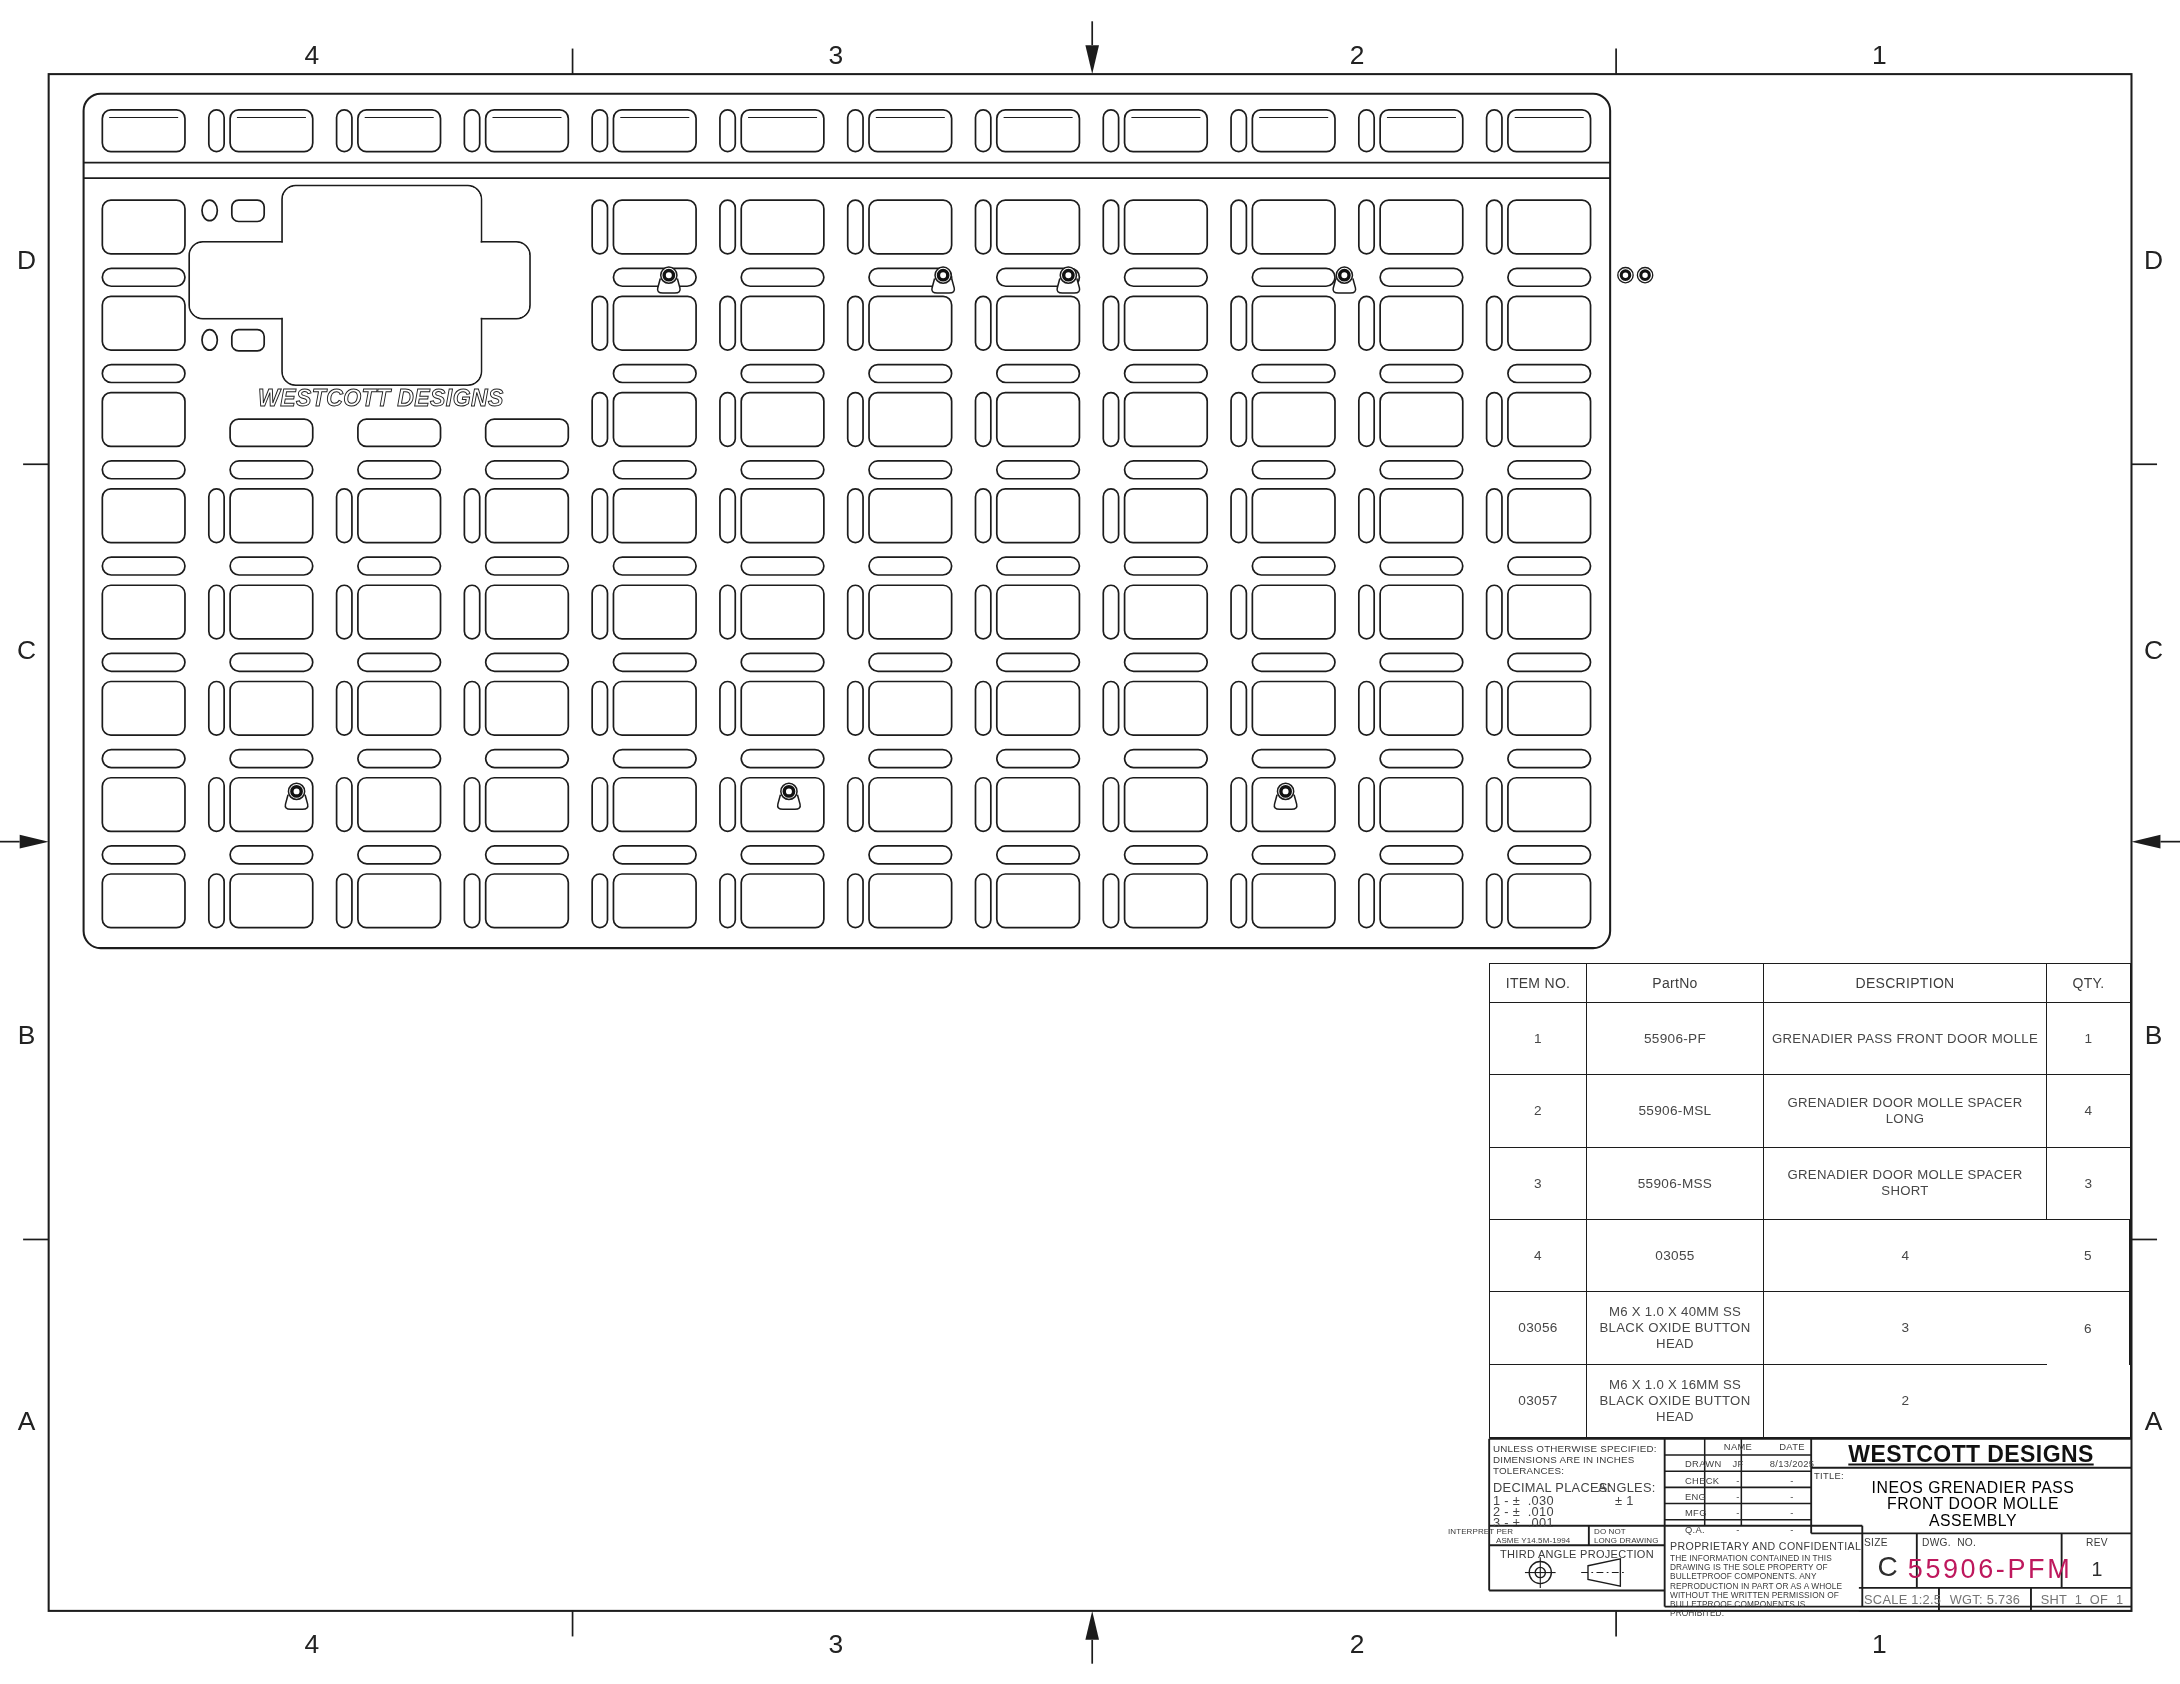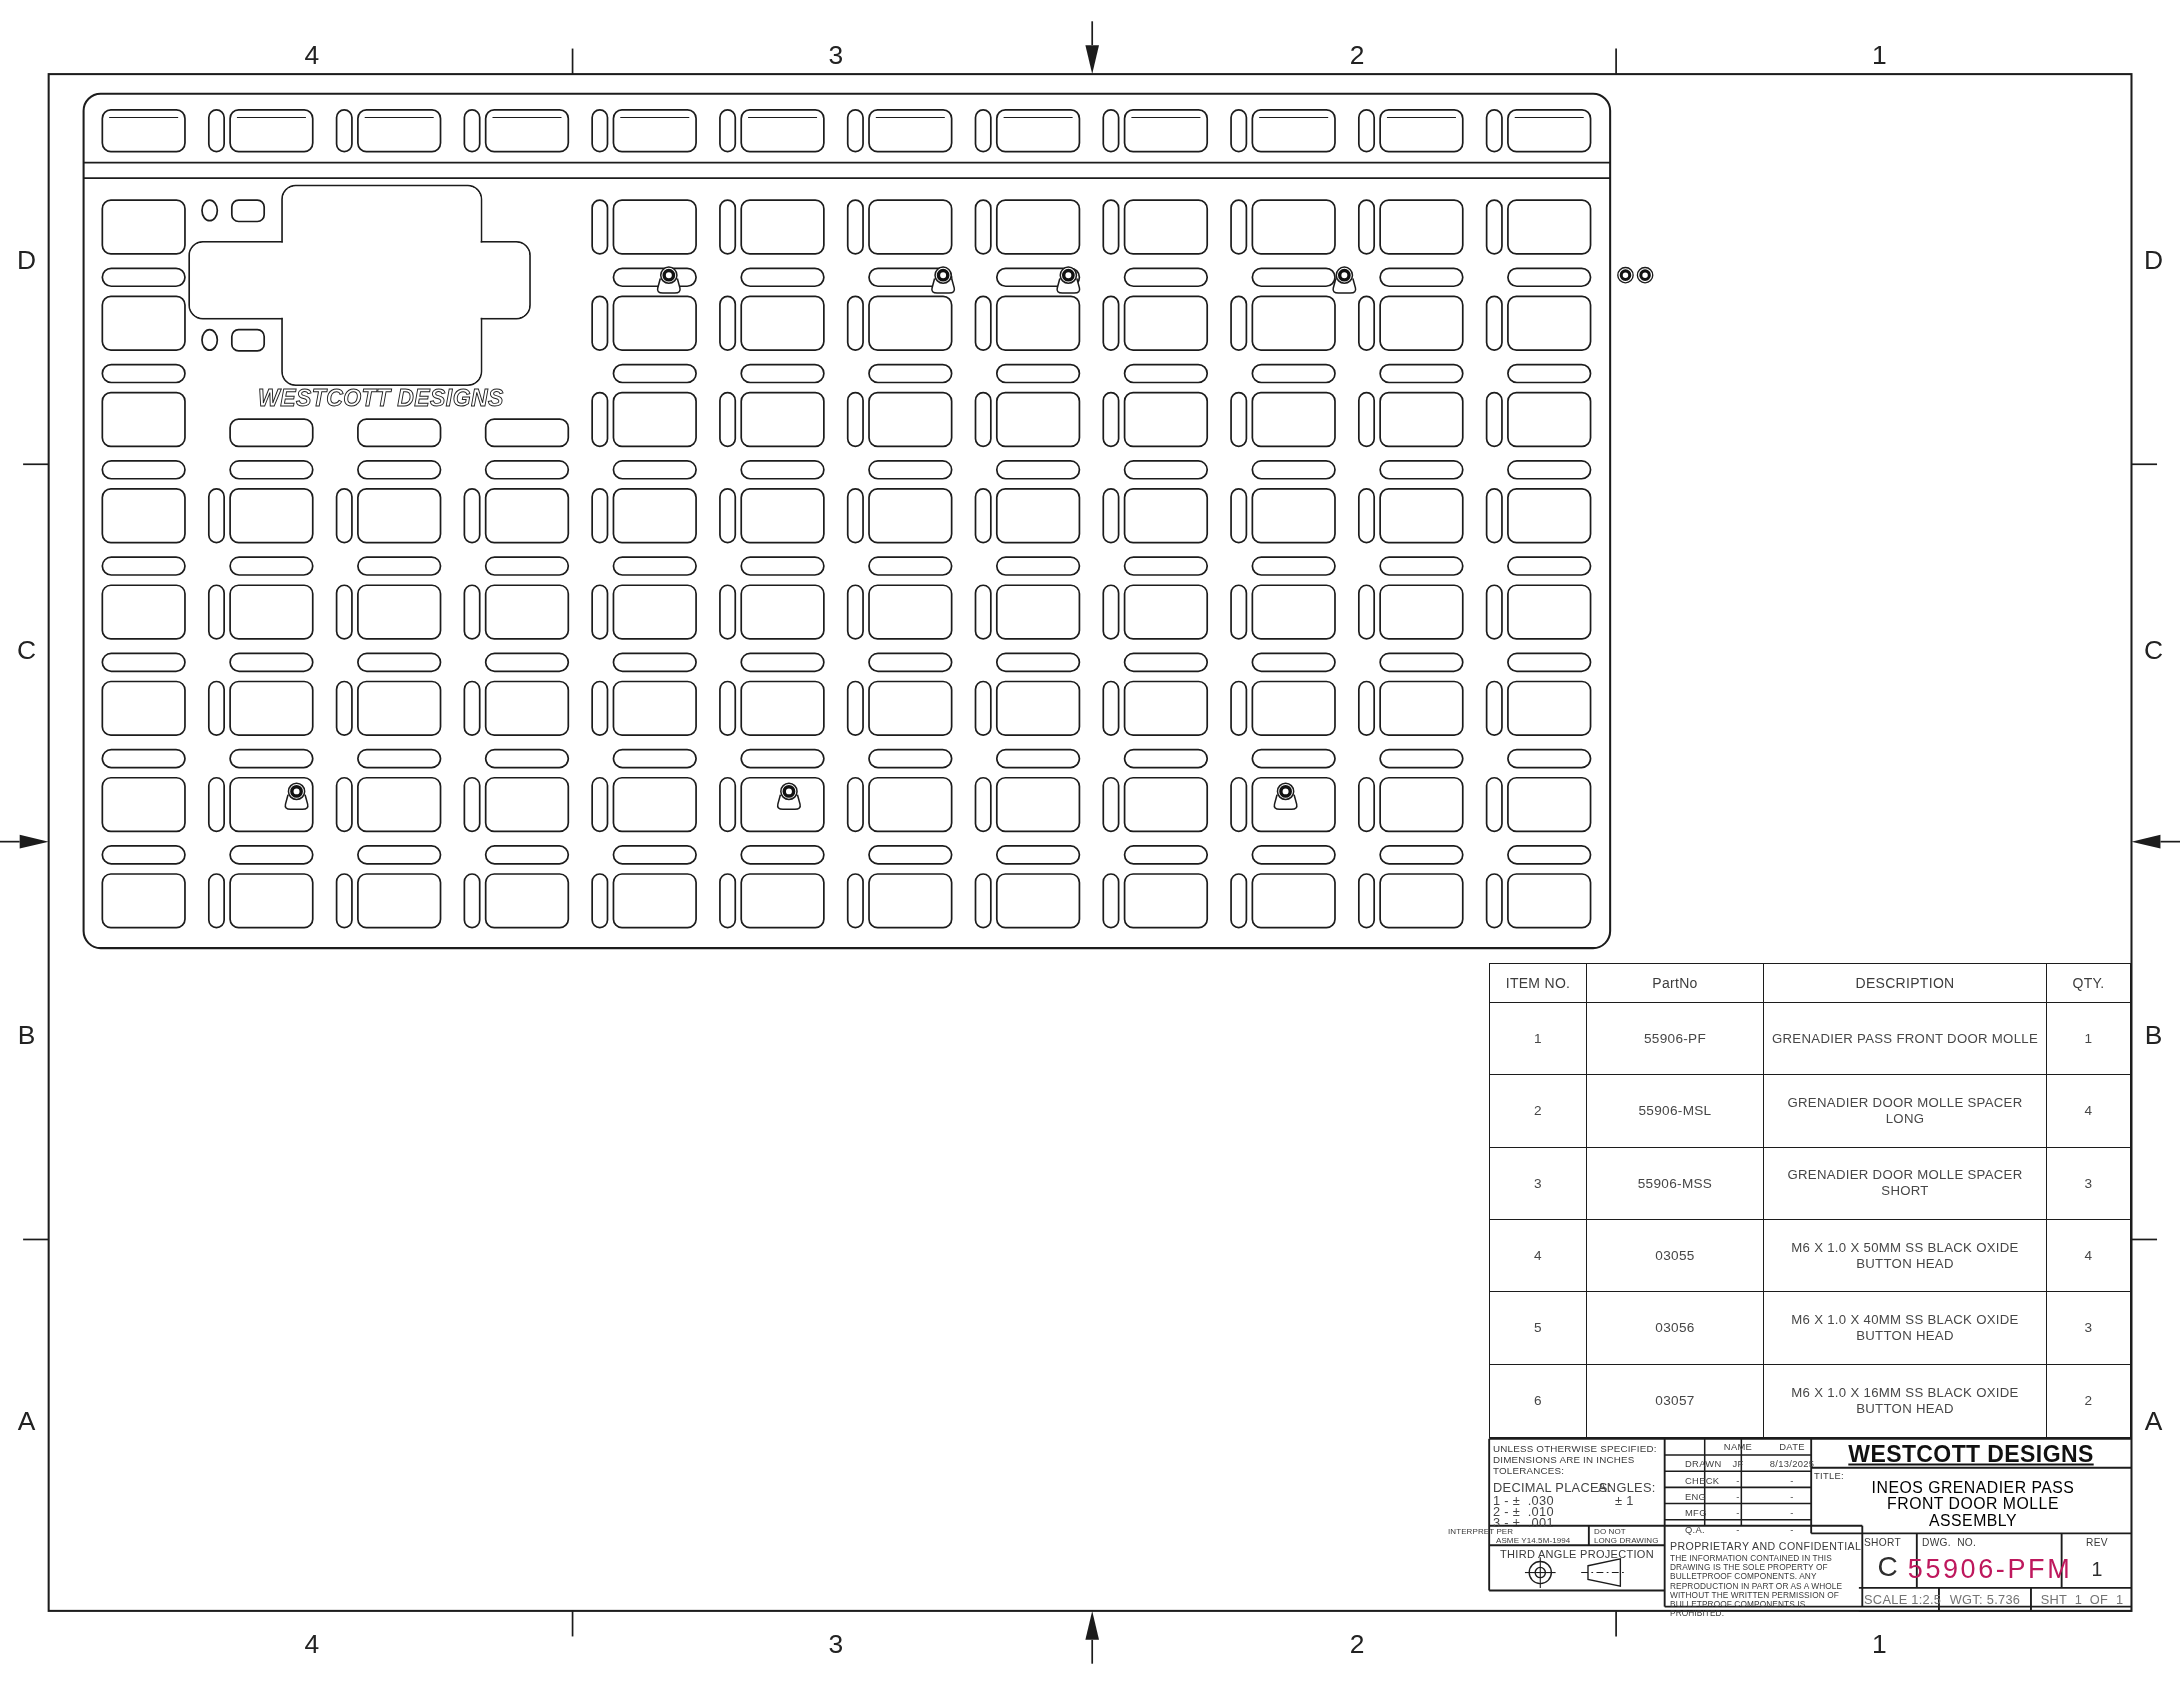--- a/index.html
+++ b/index.html
@@ -441,21 +441,20 @@
     <div class="cell ">2</div>
     <div class="cell ">55906-MSL</div>
     <div class="cell desc">GRENADIER DOOR MOLLE SPACER LONG</div>
     <div class="cell  lastcol">4</div>
     <div class="cell ">3</div>
     <div class="cell ">55906-MSS</div>
     <div class="cell desc">GRENADIER DOOR MOLLE SPACER SHORT</div>
     <div class="cell  lastcol">3</div>
     <div class="cell ">4</div>
     <div class="cell ">03055</div>
-    <div class="cell desc">M6 X 1.0 X 50MM SS BLACK OXIDE BUTTON HEAD</div>
     <div class="cell  lastcol">4</div>
     <div class="cell ">5</div>
     <div class="cell ">03056</div>
     <div class="cell desc">M6 X 1.0 X 40MM SS BLACK OXIDE BUTTON HEAD</div>
     <div class="cell  lastcol">3</div>
     <div class="cell  lastrow">6</div>
     <div class="cell  lastrow">03057</div>
     <div class="cell desc lastrow">M6 X 1.0 X 16MM SS BLACK OXIDE BUTTON HEAD</div>
     <div class="cell  lastcol lastrow">2</div>
   </div>
@@ -481,21 +480,21 @@
 
   <div class="t prop-title" style="left:1670px;top:1540px;">PROPRIETARY AND CONFIDENTIAL</div>
   <div class="t prop-body" style="left:1670px;top:1554px;width:186px;">THE INFORMATION CONTAINED IN THIS DRAWING IS THE SOLE PROPERTY OF BULLETPROOF COMPONENTS.  ANY REPRODUCTION IN PART OR AS A WHOLE WITHOUT THE WRITTEN PERMISSION OF BULLETPROOF COMPONENTS IS PROHIBITED.</div>
 
   <div class="t company ctr" style="left:1971px;top:1454px;">WESTCOTT DESIGNS</div>
   <div class="t lbl" style="left:1814px;top:1470px;font-size:9.4px;">TITLE:</div>
   <div class="t title-line ctr" style="left:1973px;top:1488px;">INEOS GRENADIER PASS</div>
   <div class="t title-line ctr" style="left:1973px;top:1504px;">FRONT DOOR MOLLE</div>
   <div class="t title-line ctr" style="left:1973px;top:1521px;">ASSEMBLY</div>
 
-  <div class="t lbl" style="left:1864px;top:1537px;">SHORT</div>
+  <div class="t lbl" style="left:1864px;top:1537px;">SIZE</div>
   <div class="t big ctr" style="left:1888px;top:1567px;">C</div>
   <div class="t lbl" style="left:1922px;top:1537px;">DWG.  NO.</div>
   <div class="t dwg ctr" style="left:1990px;top:1569px;">55906-PFM</div>
   <div class="t lbl ctr" style="left:2097px;top:1542px;">REV</div>
   <div class="t rev1 ctr" style="left:2097px;top:1569px;">1</div>
 
   <div class="t scl" style="left:1864px;top:1592px;">SCALE 1:2.5</div>
   <div class="t scl ctr" style="left:1985px;top:1599px;">WGT: 5.736</div>
   <div class="t scl ctr" style="left:2082px;top:1599px;">SHT  1  OF  1</div>
 </div>

